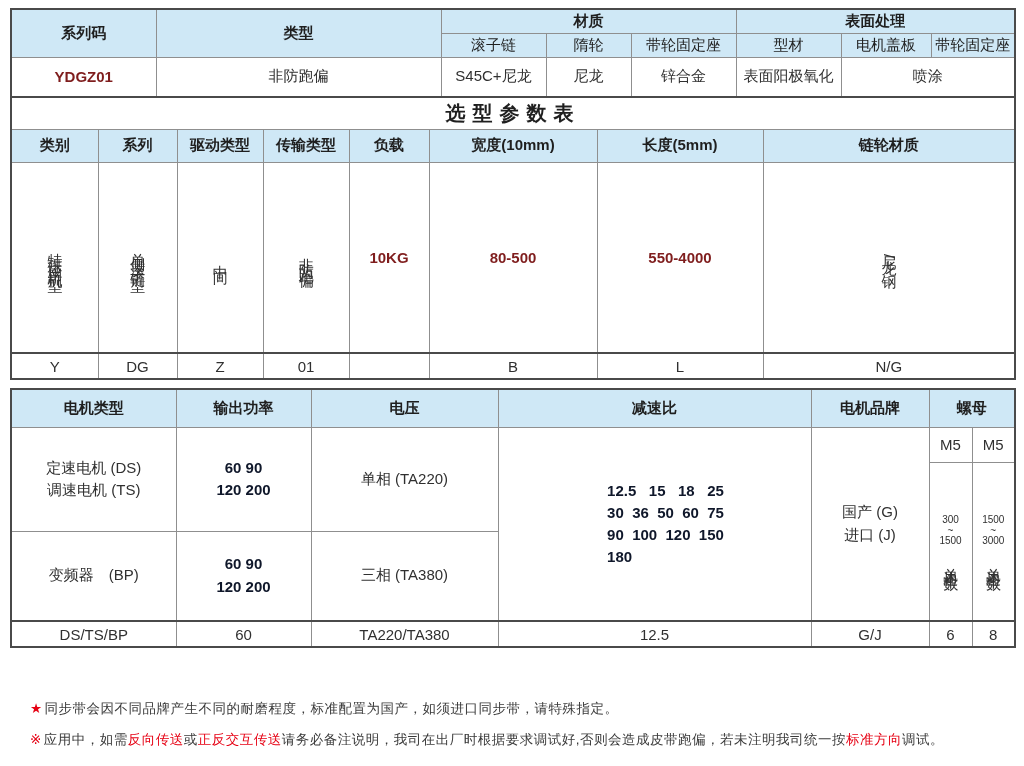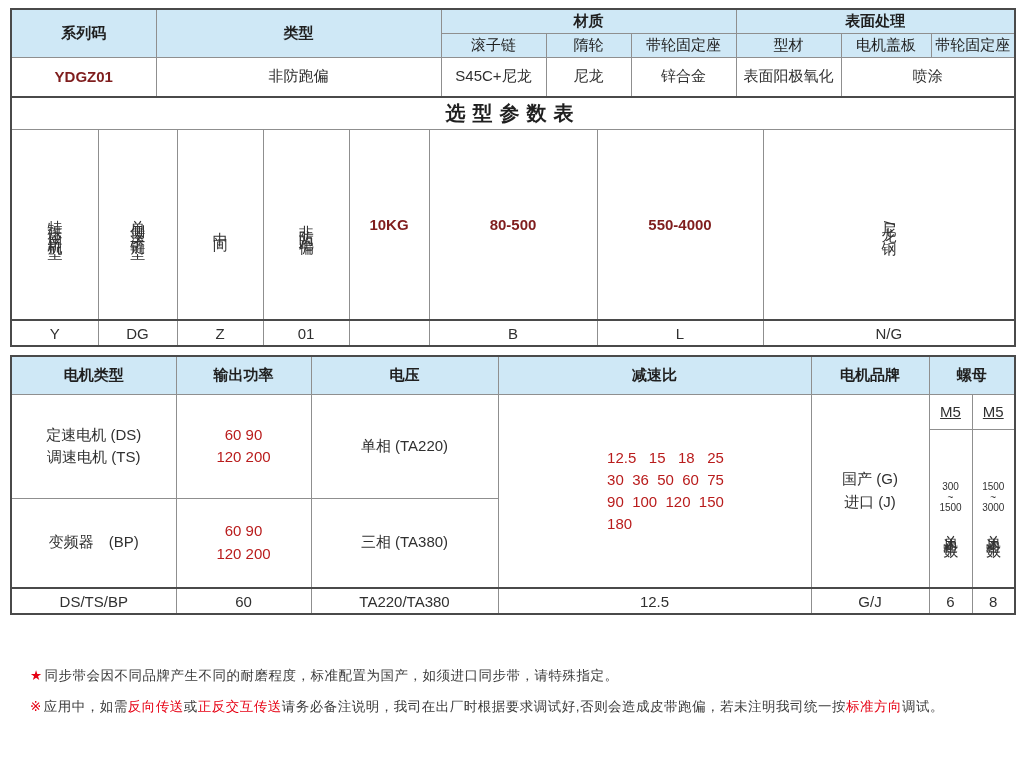--- a/index.html
+++ b/index.html
@@ -33,27 +33,27 @@
     font-weight: bold; font-size: 20px; letter-spacing: 7px;
     height: 28px; color: #1f1f1f;
   }
   .t1 .r1 th { height: 21px; }
   .t1 .subhdr th { height: 18px; }
   .t1 .vals td { height: 39px; }
   .t2 .hdr th { height: 33px; }
   .t2 .content td { height: 191px; }
   .t2 .codes td, .t3 .codes td { height: 26px; }
   .t3 .hdr th { height: 38px; }
-  .t3 .m5row td.m5 { height: 35px; text-decoration: underline; }
+  .t3 .m5row td.m5 { height: 35px; }
   .t3 .nutrow { height: 69px; }
   .t3 .motor2row td { height: 90px; }
   .codes td { border-top: 2px solid #4a4a4a; }
 
   .blue-b { color: #7f1d1d; font-weight: bold; }
-  .blue-m { color: #b91c1c; }
+  .blue-m { color: #0f172a; font-weight: bold; }
   .pre { white-space: pre; line-height: 1.5; }
   .vtext {
     display: inline-block;
     writing-mode: vertical-rl;
     letter-spacing: 5px;
     line-height: 1.1;
   }
   .ratio-wrap { display: flex; justify-content: center; padding-left: 22px; }
   .ratio { text-align: left; white-space: pre; line-height: 1.45; }
   .nutcell-inner {
@@ -118,20 +118,30 @@
         <col style="width:86px">
         <col style="width:86px">
       <col style="width:80px">
         <col style="width:168px">
         <col style="width:166px">
         <col style="width:252px">
     </colgroup>
     <tbody>
         <tr class="title-row">
       <td colspan="8">选型参数表</td>
+    </tr>
+    <tr class="hdr">
+      <th>类别</th>
+      <th>系列</th>
+      <th>驱动类型</th>
+      <th>传输类型</th>
+      <th>负载</th>
+      <th>宽度(10mm)</th>
+      <th>长度(5mm)</th>
+      <th>链轮材质</th>
     </tr>
     <tr class="content">
       <td><span class="vtext">特殊应用机型</span></td>
       <td><span class="vtext">单侧滚子链型</span></td>
       <td><span class="vtext">中间</span></td>
       <td><span class="vtext">非防跑偏</span></td>
       <td class="blue-b">10KG</td>
       <td class="blue-b">80-500</td>
       <td class="blue-b">550-4000</td>
       <td><span class="vtext">尼龙/钢</span></td>

